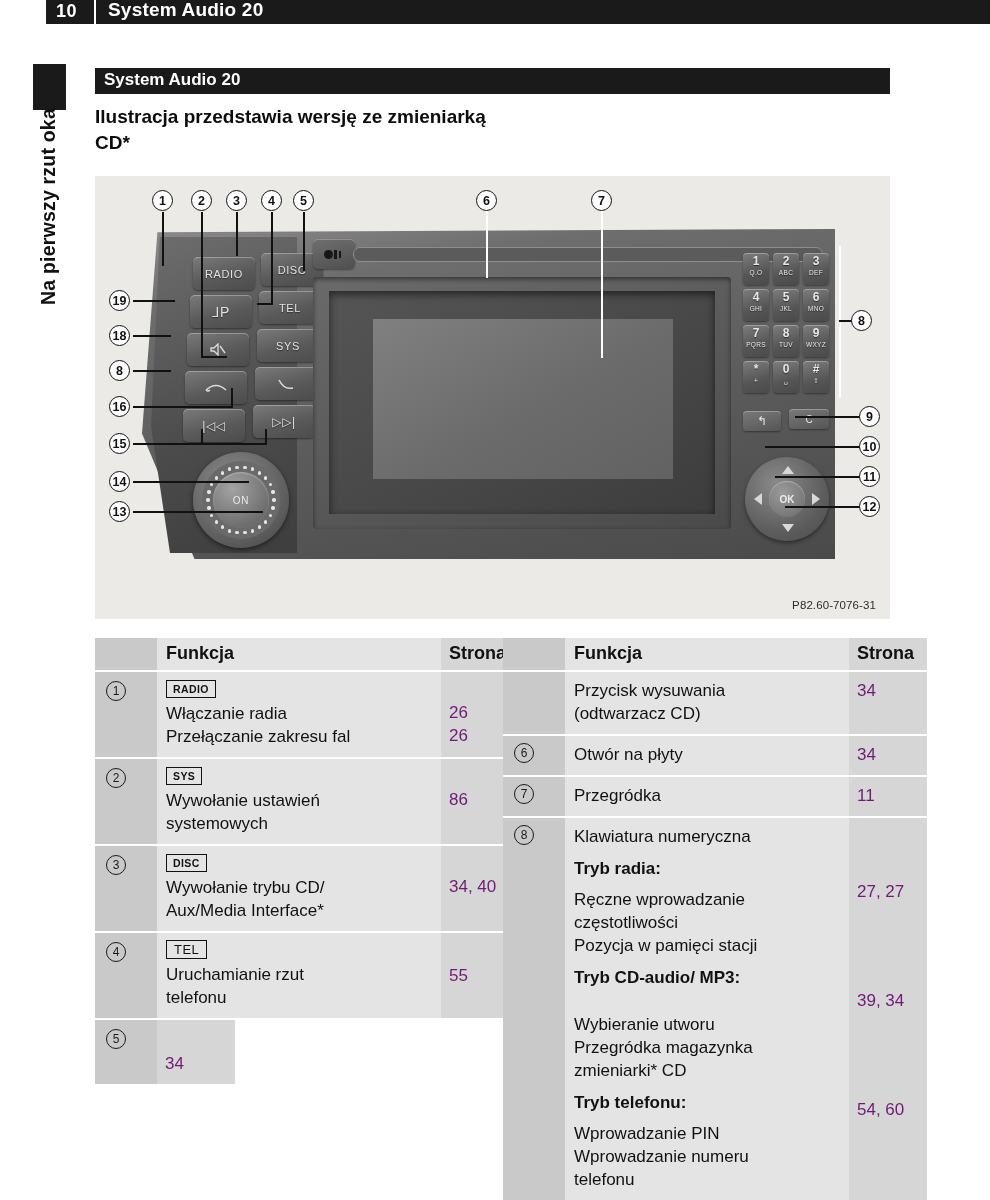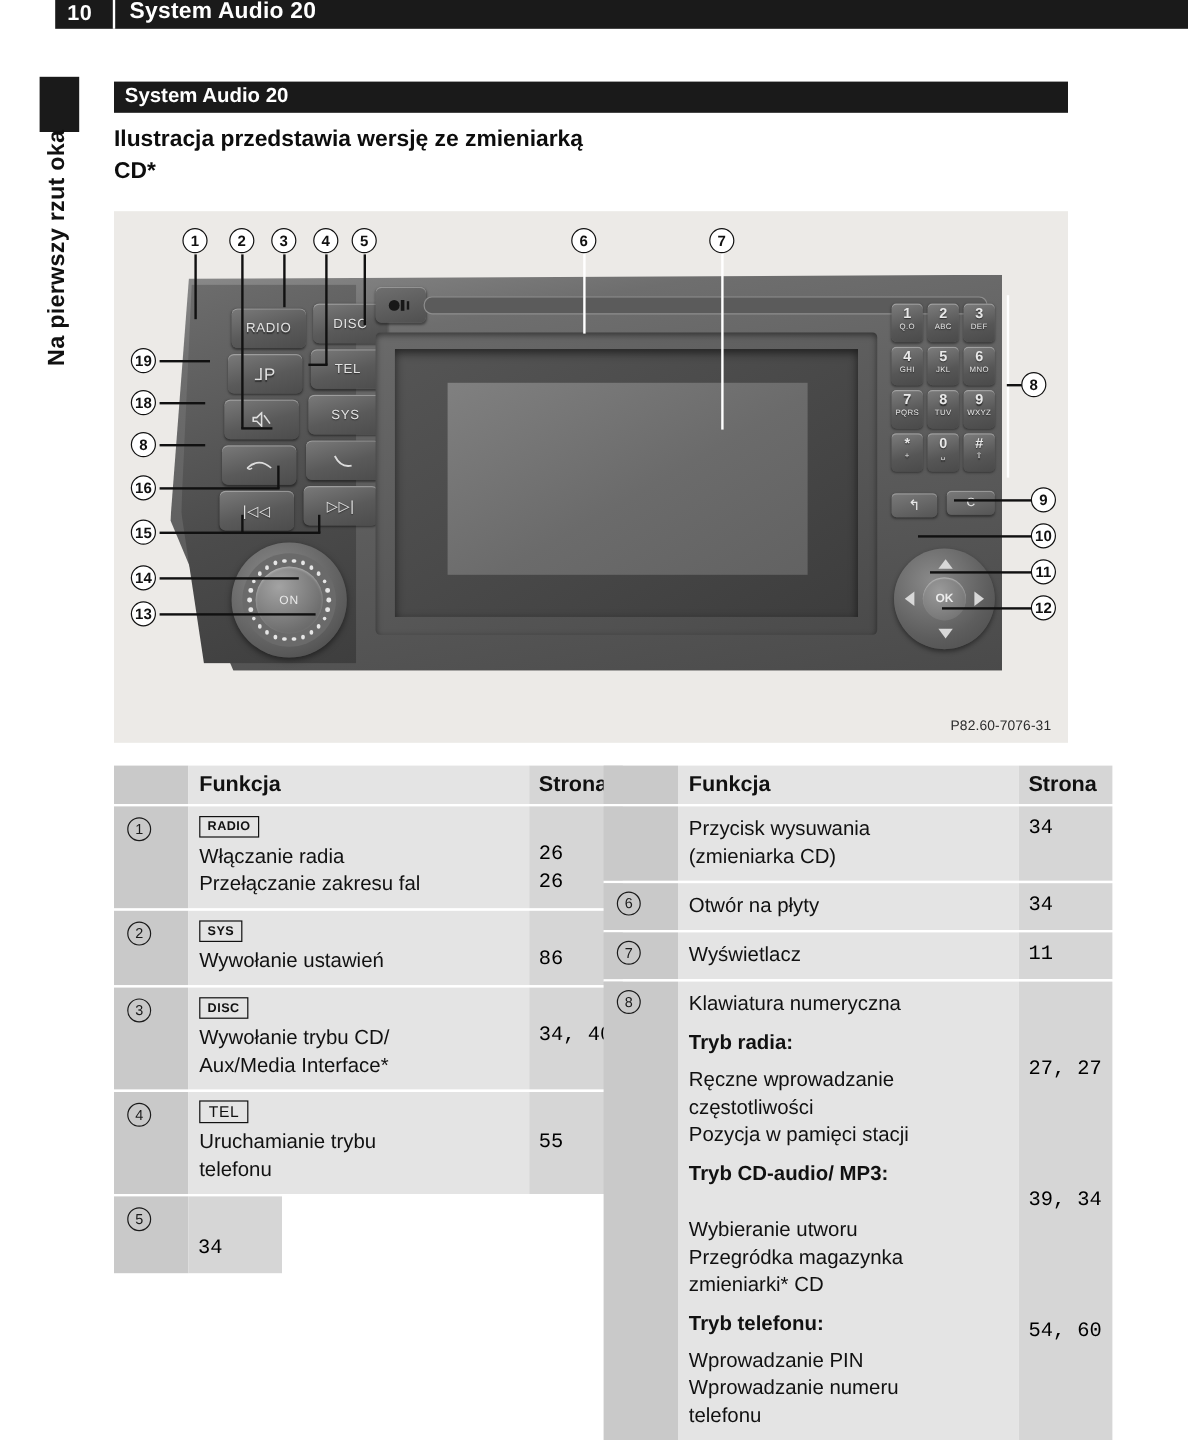--- a/index.html
+++ b/index.html
@@ -236,21 +236,21 @@
   .num-circle {
     width: 20px; height: 20px; border-radius: 50%;
     border: 1.4px solid #1a1a1a; background: transparent;
     display: flex; align-items: center; justify-content: center;
     font-size: 12px; color: #1a1a1a;
     margin: 9px 0 0 11px;
     font-family: "Liberation Sans", sans-serif;
   }
   .fn-line { font-size: 17px; line-height: 23px; color: #111; }
   .fn-line.bold { font-weight: bold; }
-  .pg-line { font-size: 17px; line-height: 23px; color: #000000; font-family: Liberation Mono, monospace; }
+  .pg-line { font-size: 17px; line-height: 23px; color: #701a75; }
   .spacer-line { height: 8px; }
 
   .keycap {
     display: inline-flex; align-items: center; justify-content: center;
     border: 1.6px solid #111; background: #e4e4e4;
     font-size: 10.5px; font-weight: bold; letter-spacing: .4px;
     padding: 2px 6px; color: #111; min-height: 16px;
     margin-bottom: 4px;
   }
   .keycap.tel { font-size: 13px; font-weight: normal; letter-spacing: .5px; padding: 1px 7px; }
@@ -575,20 +575,21 @@
 
   <div class="trow">
     <div class="c-num">
         <div class="num-circle">2</div>
       </div>
     <div class="c-fn">
       <div class="keycap">
           <span>SYS</span>
         </div>
       <div class="fn-line">Wywołanie ustawień</div>
+      <div class="fn-line">systemowych</div>
     </div>
     <div class="c-pg">
       <div class="spacer-line" style="height:22px;"></div>
       <div class="pg-line">86</div>
     </div>
   </div>
 
   <div class="trow">
     <div class="c-num">
         <div class="num-circle">3</div>
@@ -607,21 +608,21 @@
   </div>
 
   <div class="trow">
     <div class="c-num">
         <div class="num-circle">4</div>
       </div>
     <div class="c-fn">
       <div class="keycap tel">
           <span>TEL</span>
         </div>
-      <div class="fn-line">Uruchamianie trybu</div>
+      <div class="fn-line">Uruchamianie rzut</div>
       <div class="fn-line">telefonu</div>
     </div>
     <div class="c-pg">
       <div class="spacer-line" style="height:24px;"></div>
       <div class="pg-line">55</div>
     </div>
   </div>
 
   <div class="trow">
     <div class="c-num">
@@ -639,21 +640,21 @@
   <div class="trow hdr-row">
     <div class="c-num"></div>
     <div class="c-fn"><span class="th">Funkcja</span></div>
     <div class="c-pg"><span class="th">Strona</span></div>
   </div>
 
   <div class="trow">
     <div class="c-num"></div>
     <div class="c-fn">
       <div class="fn-line">Przycisk wysuwania</div>
-      <div class="fn-line">(zmieniarka CD)</div>
+      <div class="fn-line">(odtwarzacz CD)</div>
     </div>
     <div class="c-pg">
       <div class="pg-line">34</div>
     </div>
   </div>
 
   <div class="trow">
     <div class="c-num">
         <div class="num-circle" style="margin-top:7px;">6</div>
       </div>
@@ -663,21 +664,21 @@
     <div class="c-pg">
       <div class="pg-line">34</div>
     </div>
   </div>
 
   <div class="trow">
     <div class="c-num">
         <div class="num-circle" style="margin-top:7px;">7</div>
       </div>
     <div class="c-fn">
-      <div class="fn-line">Wyświetlacz</div>
+      <div class="fn-line">Przegródka</div>
     </div>
     <div class="c-pg">
       <div class="pg-line">11</div>
     </div>
   </div>
 
   <div class="trow">
     <div class="c-num">
         <div class="num-circle" style="margin-top:7px;">8</div>
       </div>

